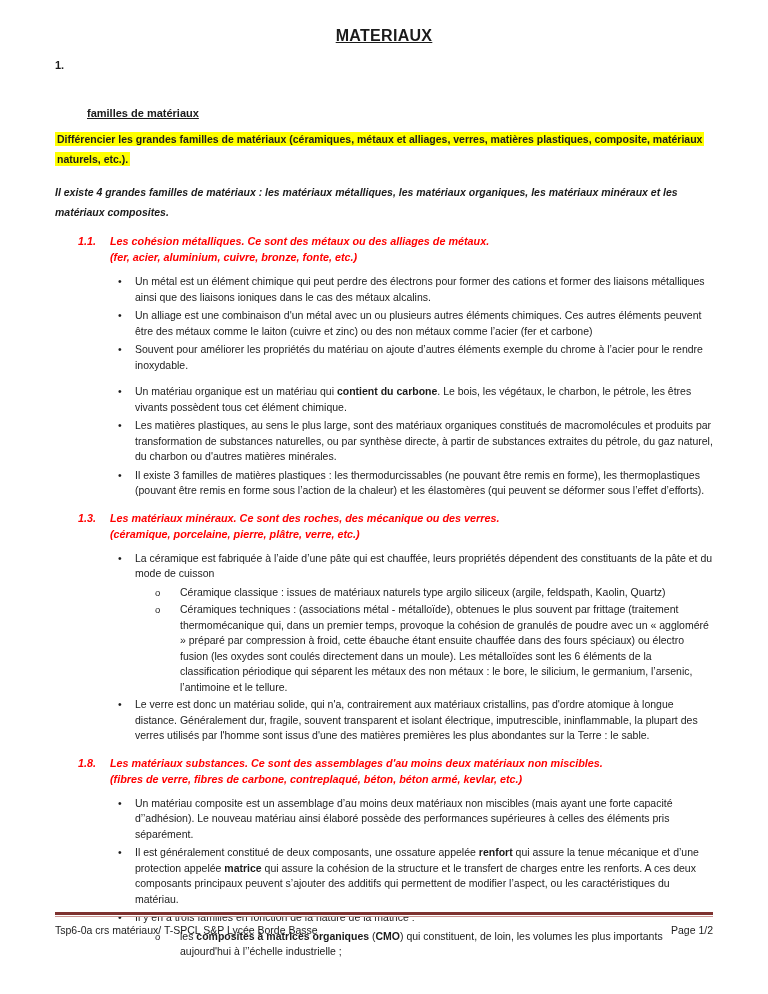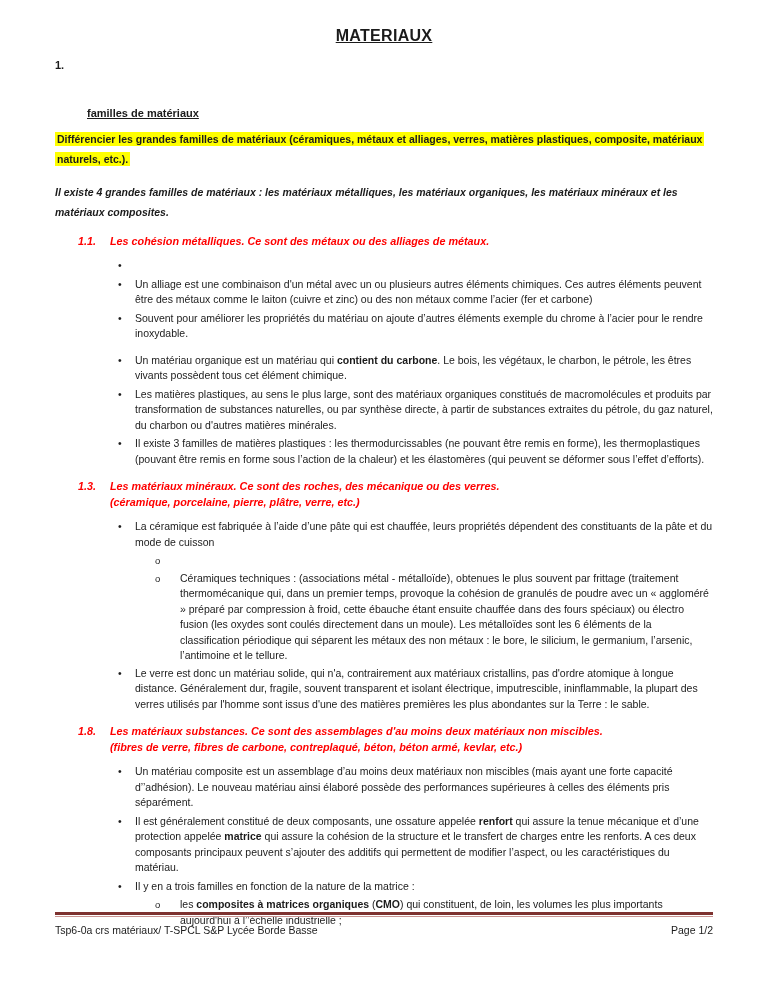--- a/index.html
+++ b/index.html
@@ -63,25 +63,27 @@
   <p class="objective"><span class="hl">Différencier les grandes familles de matériaux (céramiques, métaux et alliages, verres, matières plastiques, composite, matériaux naturels, etc.).</span></p>
 
   <p class="intro">Il existe 4 grandes familles de matériaux : les matériaux métalliques, les matériaux organiques, les matériaux minéraux et les matériaux composites.</p>
 
   <div id="subsections">
   <section class="subsection">
     <div class="sub-head">
       <span class="sub-num">1.1.</span>
       <div class="sub-head-text">
         <div>Les cohésion métalliques. Ce sont des métaux ou des alliages de métaux.</div>
+        <div>(fer, acier, aluminium, cuivre, bronze, fonte, etc.)</div>
       </div>
     </div>
     <div class="items">
           <div class="li">
             <span class="marker">•</span>
+            <span class="txt"><span>Un métal est un élément chimique qui peut perdre des électrons pour former des cations et former des liaisons métalliques ainsi que des liaisons ioniques dans le cas des métaux alcalins.</span></span>
           </div>
           <div class="li">
             <span class="marker">•</span>
             <span class="txt"><span>Un alliage est une combinaison d'un métal avec un ou plusieurs autres éléments chimiques. Ces autres éléments peuvent être des métaux comme le laiton (cuivre et zinc) ou des non métaux comme l’acier (fer et carbone)</span></span>
           </div>
           <div class="li">
             <span class="marker">•</span>
             <span class="txt"><span>Souvent pour améliorer les propriétés du matériau on ajoute d’autres éléments exemple du chrome à l’acier pour le rendre inoxydable.</span></span>
           </div>
         </div>
@@ -112,20 +114,21 @@
         <div>(céramique, porcelaine, pierre, plâtre, verre, etc.)</div>
       </div>
     </div>
     <div class="items">
           <div class="li">
             <span class="marker">•</span>
             <span class="txt"><span>La céramique est fabriquée à l’aide d’une pâte qui est chauffée, leurs  propriétés dépendent des constituants de la pâte et du mode de cuisson</span></span>
           </div>
           <div class="li sub">
             <span class="marker"><span class="oglyph">o</span></span>
+            <span class="txt"><span>Céramique classique : issues de matériaux naturels type argilo siliceux (argile, feldspath, Kaolin, Quartz)</span></span>
           </div>
           <div class="li sub">
             <span class="marker"><span class="oglyph">o</span></span>
             <span class="txt"><span>Céramiques techniques : (associations métal - métalloïde), obtenues le plus souvent par frittage (traitement thermomécanique qui, dans un premier temps, provoque la cohésion de granulés de poudre avec un « aggloméré » préparé par compression à froid, cette ébauche  étant ensuite chauffée dans des fours spéciaux) ou électro fusion (les oxydes sont coulés  directement dans un moule). Les métalloïdes sont les 6 éléments de la classification  périodique qui séparent les métaux des non métaux : le bore, le silicium, le germanium, l’arsenic, l’antimoine et le tellure.</span></span>
           </div>
           <div class="li">
             <span class="marker">•</span>
             <span class="txt"><span>Le verre est donc un matériau solide, qui n'a, contrairement aux matériaux cristallins, pas d'ordre atomique à longue distance. Généralement dur, fragile, souvent transparent et isolant électrique, imputrescible, ininflammable, la plupart des verres utilisés par l'homme sont issus d'une des matières premières les plus abondantes sur la Terre : le sable.</span></span>
           </div>
         </div>

